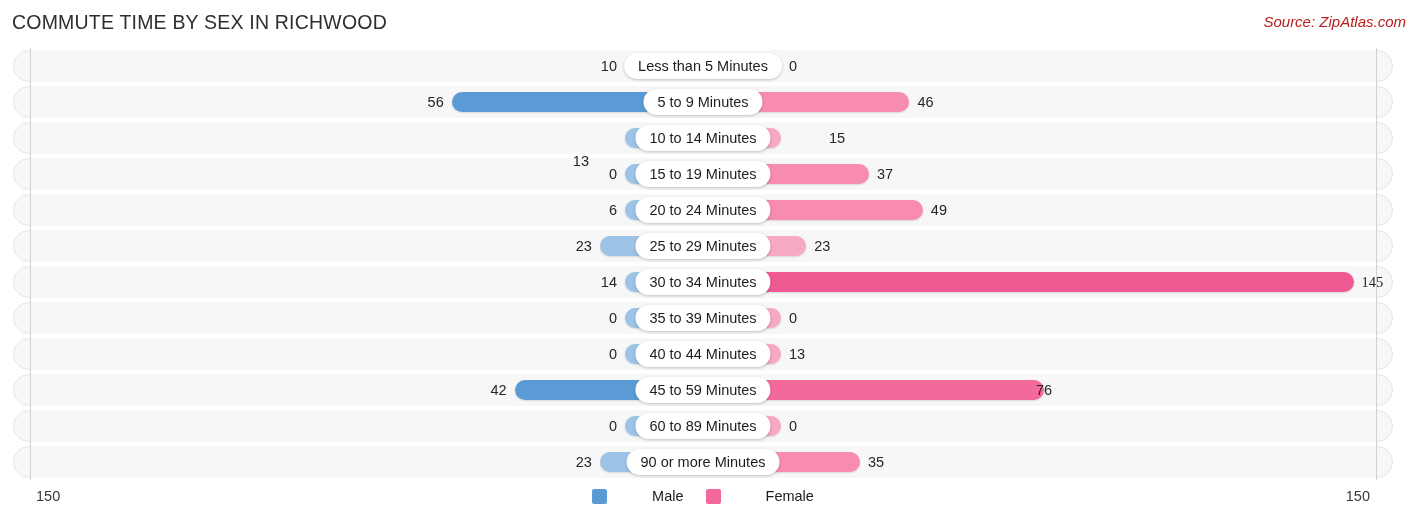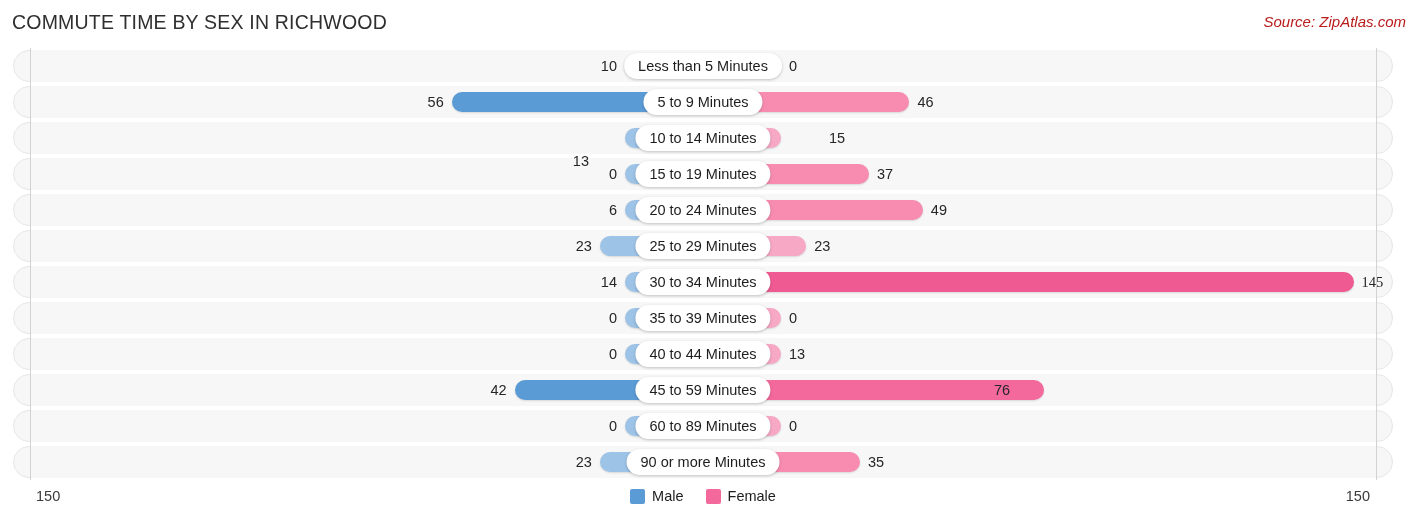--- a/index.html
+++ b/index.html
@@ -176,20 +176,21 @@
   }
   .legend-swatch {
     width: 15px;
     height: 15px;
     border-radius: 2px;
     display: inline-block;
   }
   .legend-text {
     font-size: 14.5px;
     color: #1d1d1d;
+    margin-left: 38px;
   }
 </style>
 </head>
 <body>
 
 <div id="header">
   <div id="chart-title">COMMUTE TIME BY SEX IN RICHWOOD</div>
   <div id="source-label">Source: ZipAtlas.com</div>
 </div>
 
@@ -277,21 +278,21 @@
         <div class="val val-male" style="right: 789px;">0</div>
         <div class="val val-female" style="left: 789px;">13</div>
         <div class="pill">40 to 44 Minutes</div>
       </div>
       <div class="row">
         <div class="track"></div>
         <div class="band"></div>
         <div class="bar bar-male round" style="width: 188.44px; background: rgb(91, 155, 213);"></div>
         <div class="bar bar-female round" style="width: 340.987px; background: rgb(244, 105, 156);"></div>
         <div class="val val-male" style="right: 899.44px;">42</div>
-        <div class="val val-female" style="left: 994px; text-align: center;">76</div>
+        <div class="val val-female" style="left: 1036px; text-align: center;">76</div>
         <div class="pill">45 to 59 Minutes</div>
       </div>
       <div class="row">
         <div class="track"></div>
         <div class="band"></div>
         <div class="bar bar-male round" style="width: 78px; background: rgb(157, 195, 230);"></div>
         <div class="bar bar-female round" style="width: 78px; background: rgb(247, 168, 196);"></div>
         <div class="val val-male" style="right: 789px;">0</div>
         <div class="val val-female" style="left: 789px;">0</div>
         <div class="pill">60 to 89 Minutes</div>

